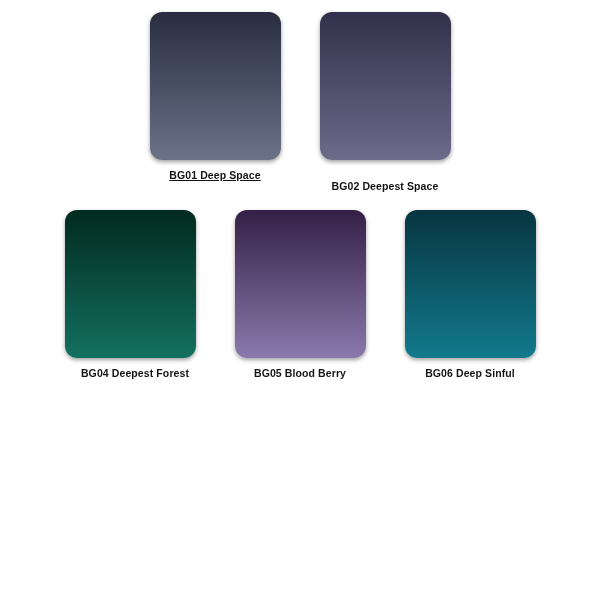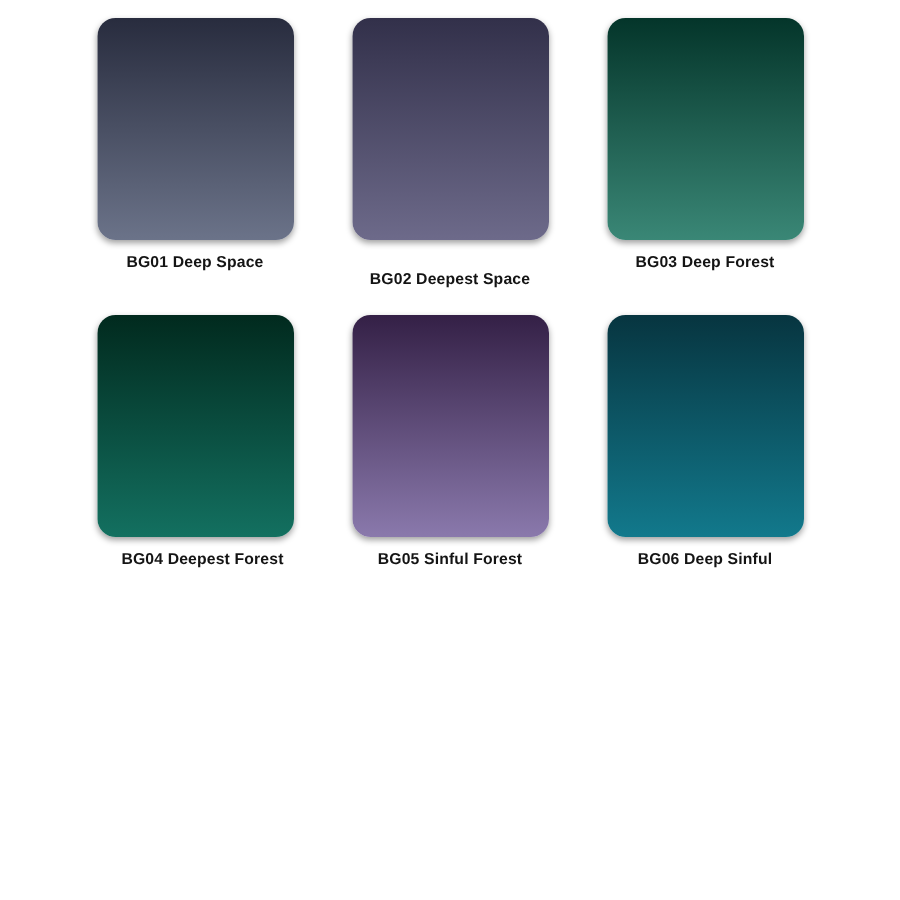--- a/index.html
+++ b/index.html
@@ -56,40 +56,36 @@
   }
 </style>
 </head>
 <body style="background: rgb(255, 255, 255);">
 
 <div id="palette-sheet">
 
   <div class="swatch-row">
     <div class="swatch-cell">
       <div class="swatch-chip" style="background: linear-gradient(rgb(40, 44, 62) 0%, rgb(107, 115, 137) 100%);"></div>
-      <div class="swatch-label" style="color: rgb(20, 20, 20);">BG01 Deep Space</div>
+      <div class="swatch-label" style="color: rgb(20, 20, 20); text-decoration: underline;">BG01 Deep Space</div>
     </div>
     <div class="swatch-cell">
       <div class="swatch-chip" style="background: linear-gradient(rgb(50, 48, 74) 0%, rgb(109, 106, 138) 100%);"></div>
       <div class="swatch-label" style="color: rgb(20, 20, 20); margin-top: 20px;">BG02 Deepest Space</div>
-    </div>
-    <div class="swatch-cell">
-      <div class="swatch-chip" style="background: linear-gradient(rgb(4, 53, 42) 0%, rgb(58, 135, 118) 100%);"></div>
-      <div class="swatch-label" style="color: rgb(20, 20, 20);">BG03 Deep Forest</div>
     </div>
   </div>
 
   <div class="swatch-row">
     <div class="swatch-cell">
       <div class="swatch-chip" style="background: linear-gradient(rgb(1, 42, 30) 0%, rgb(19, 112, 96) 100%);"></div>
       <div class="swatch-label" style="color: rgb(20, 20, 20); padding-left: 10px;">BG04 Deepest Forest</div>
     </div>
     <div class="swatch-cell">
       <div class="swatch-chip" style="background: linear-gradient(rgb(52, 32, 70) 0%, rgb(138, 121, 172) 100%);"></div>
-      <div class="swatch-label" style="color: rgb(20, 20, 20);">BG05 Sinful Forest</div>
+      <div class="swatch-label" style="color: rgb(20, 20, 20);">BG05 Blood Berry</div>
     </div>
     <div class="swatch-cell">
       <div class="swatch-chip" style="background: linear-gradient(rgb(7, 53, 64) 0%, rgb(18, 121, 140) 100%);"></div>
       <div class="swatch-label" style="color: rgb(20, 20, 20);">BG06 Deep Sinful</div>
     </div>
   </div>
 
 
 </div>
 

